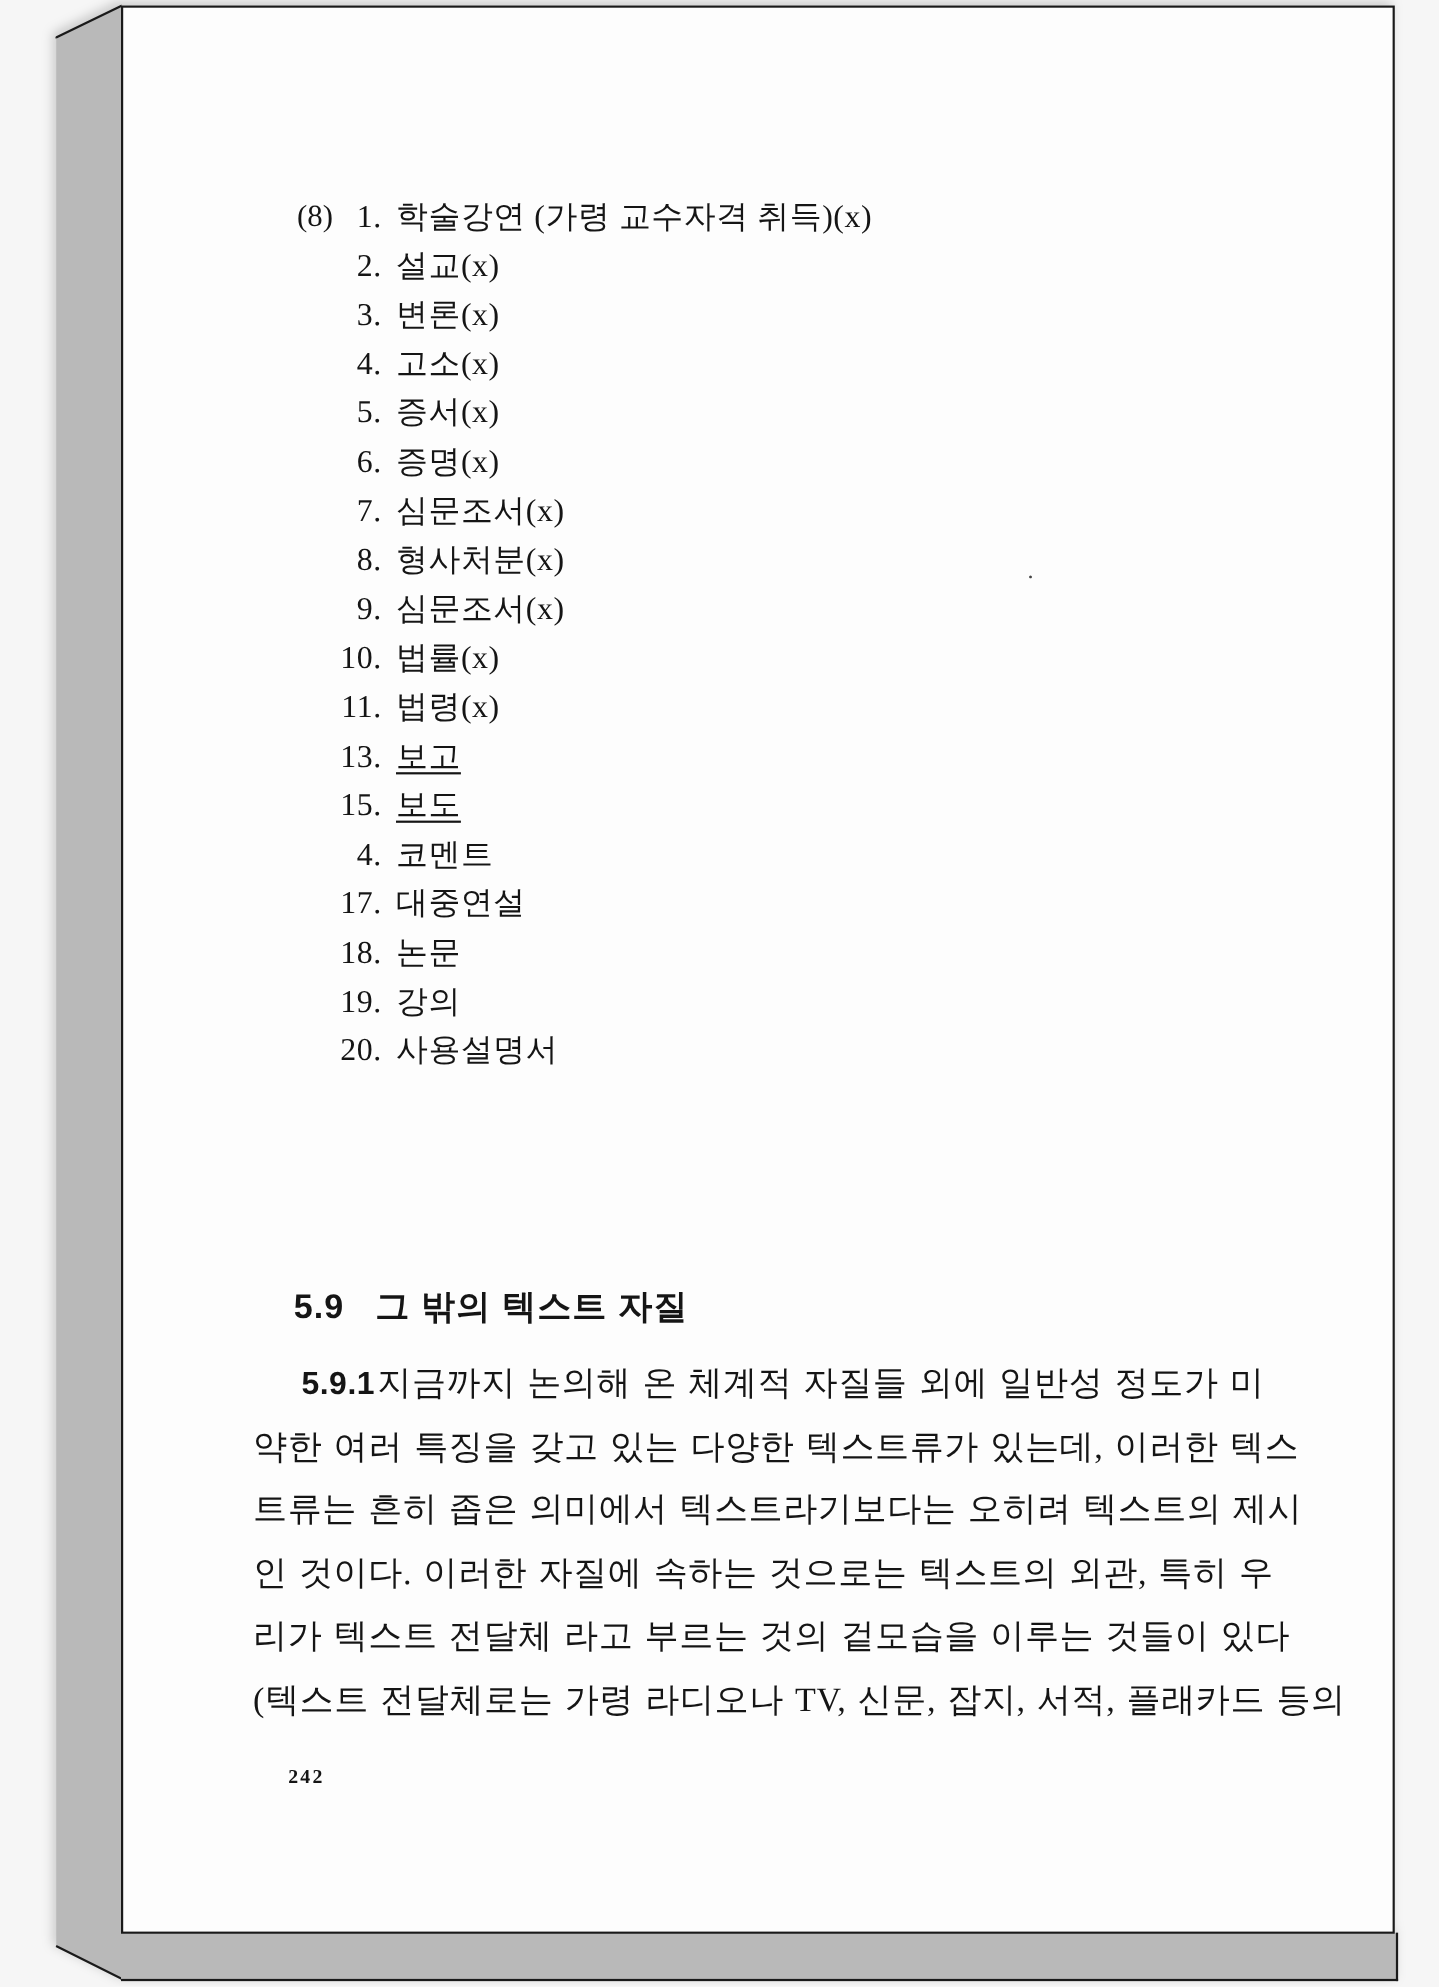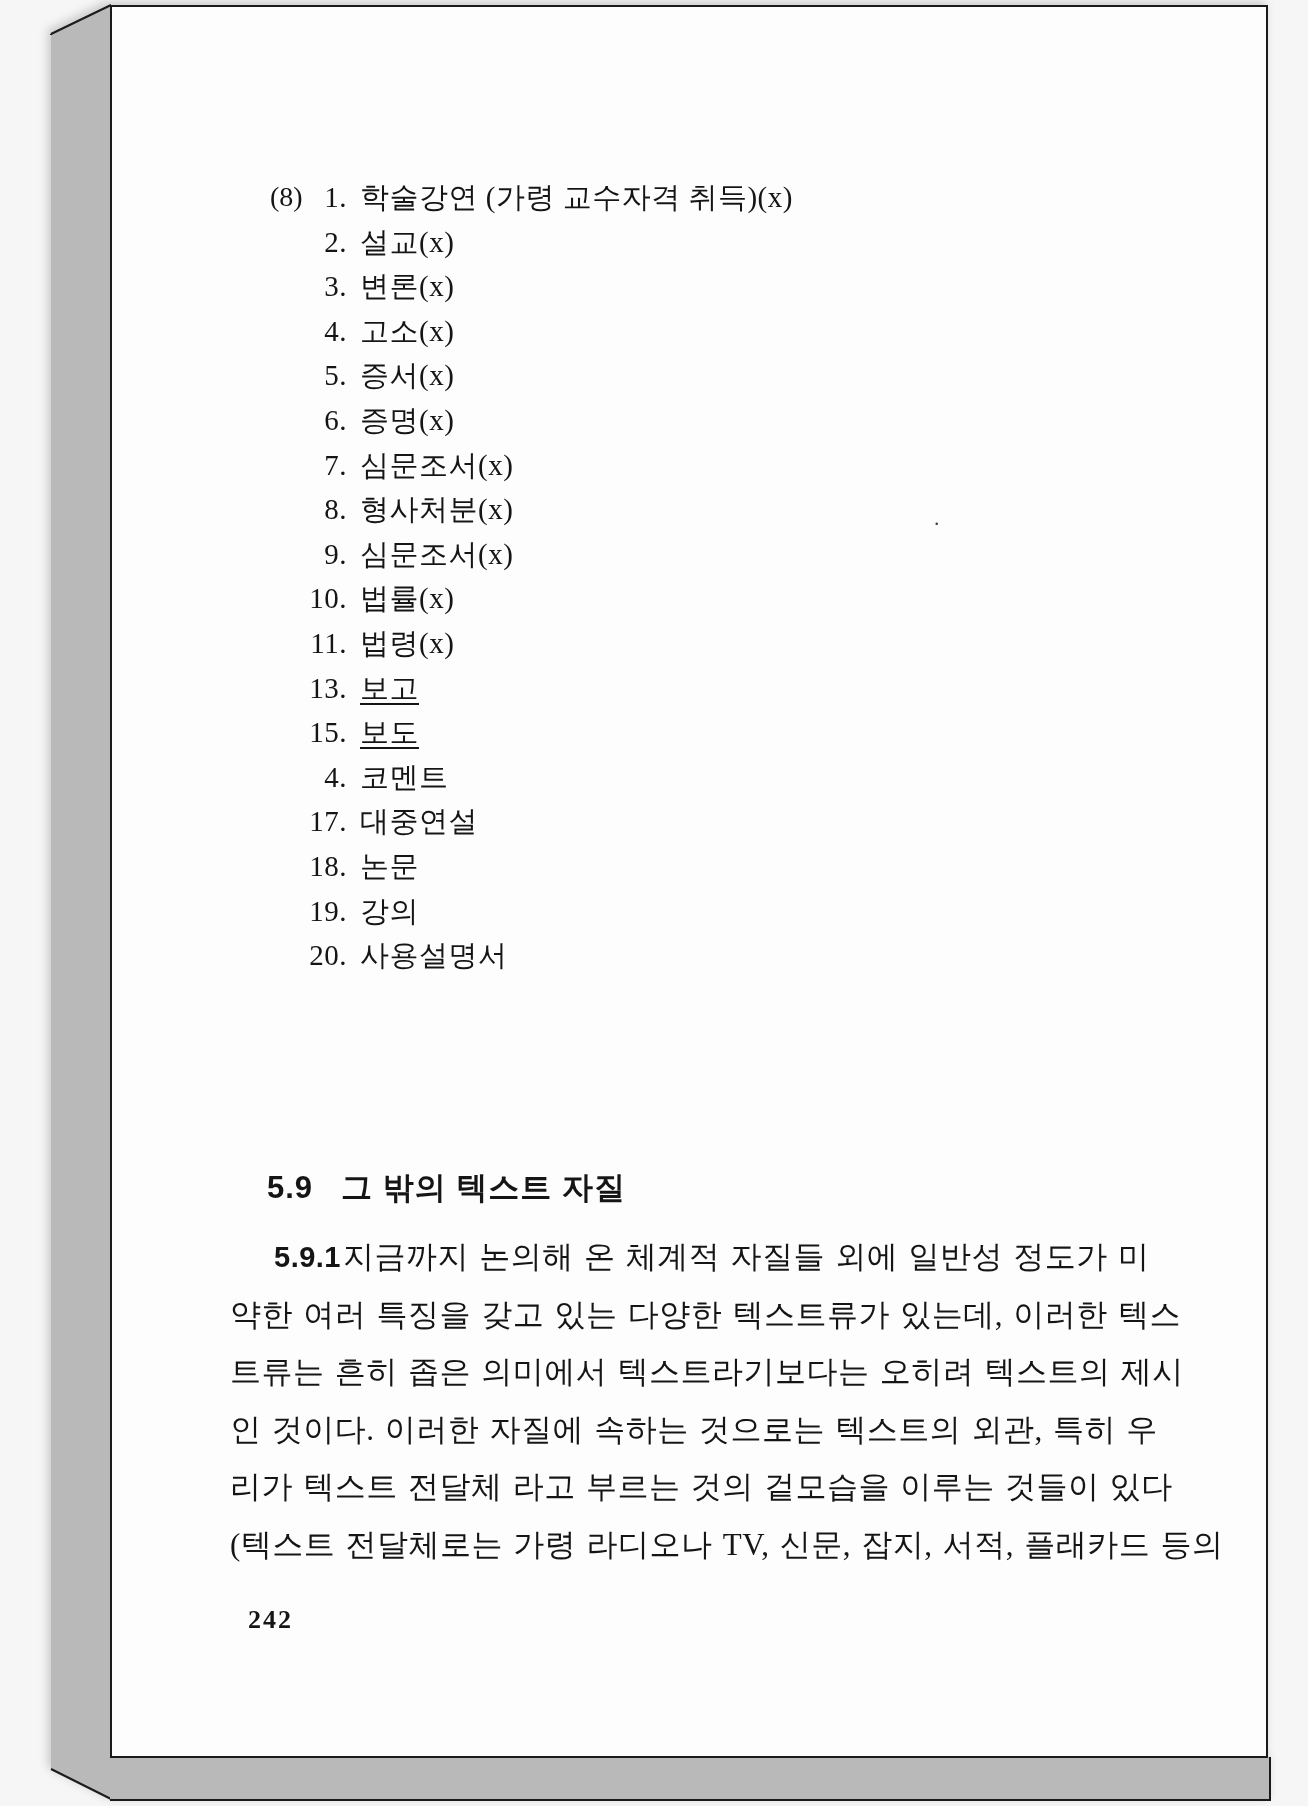--- a/index.html
+++ b/index.html
@@ -134,24 +134,24 @@
   .para .pline.first { padding-left: 44px; width: 746px; }
   .para .pnum {
     font-weight: 700;
     font-family: "Liberation Sans", "DejaVu Sans", sans-serif;
     font-size: 29px;
     margin-right: 2px;
   }
 
   .page-number {
     position: absolute;
-    left: 136px;
+    left: 150px;
     top: 1598px;
     font-weight: 700;
-    font-size: 26px;
+    font-size: 18px;
     letter-spacing: 2px;
   }
 
   .stray-dot {
     position: absolute;
     left: 822px;
     top: 498px;
     font-size: 22px;
     color: #444;
   }

